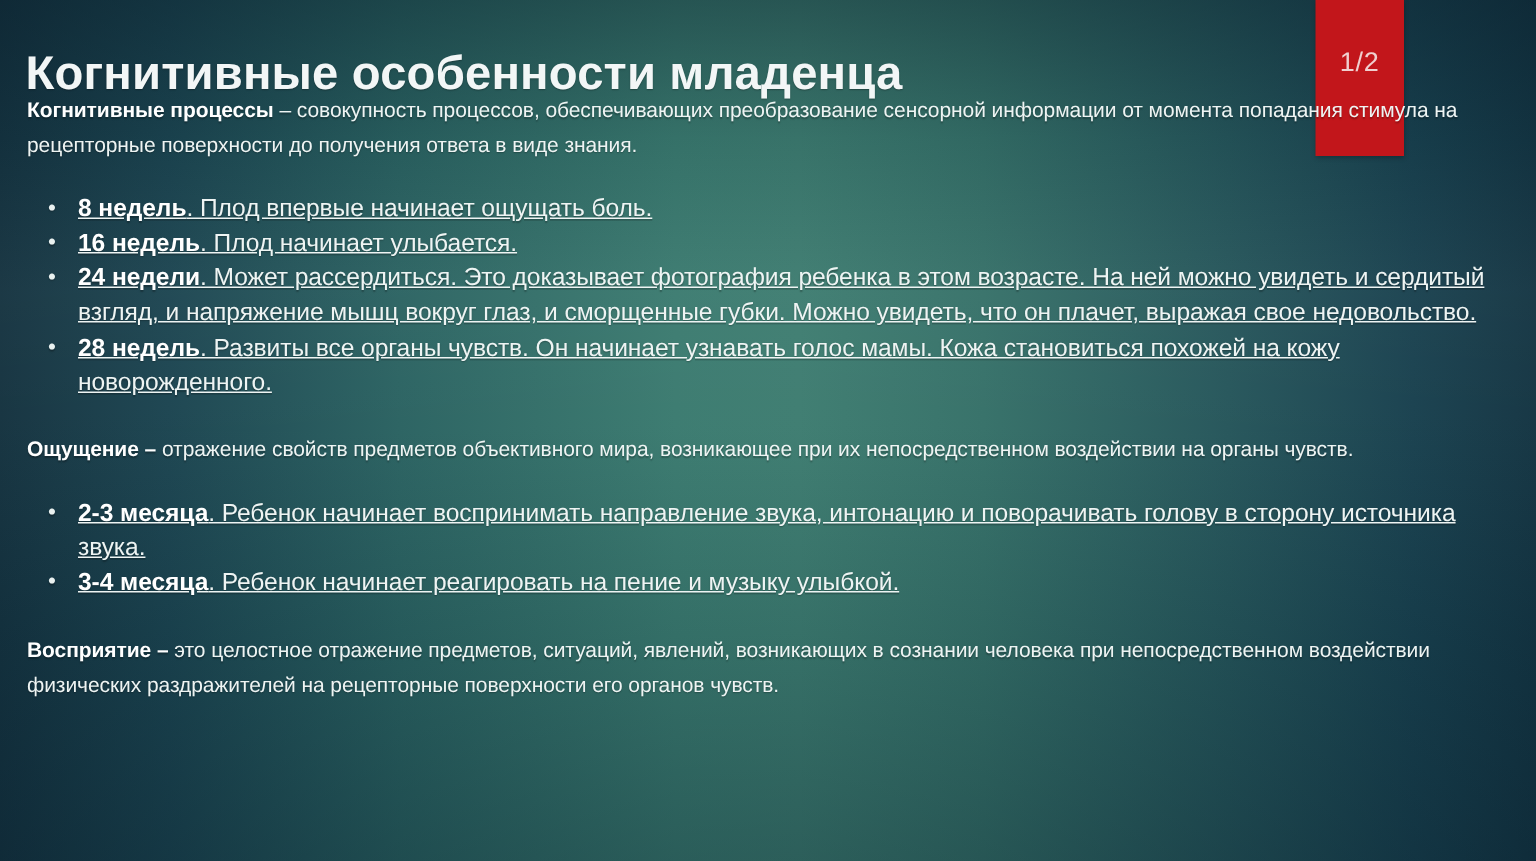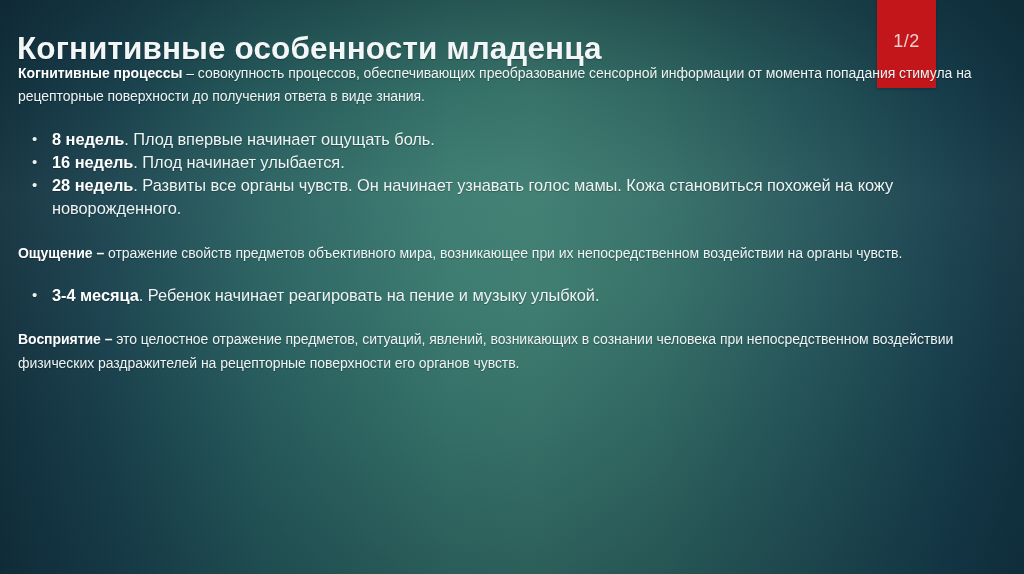--- a/index.html
+++ b/index.html
@@ -69,21 +69,21 @@
     text-shadow: 0 1px 1px rgba(0,0,0,0.30);
     white-space: nowrap;
   }
 
   
   #page-badge {
     position: absolute;
     left: 877px;
     top: 0;
     width: 59px;
-    height: 88px;
+    height: 104px;
     background: #c2161b;
     box-shadow: 0 1px 3px rgba(0,0,0,0.25);
   }
   #page-badge .label {
     position: absolute;
     left: 0;
     right: 0;
     top: 30px;
     text-align: center;
     font-size: 18px;
@@ -119,20 +119,21 @@
     padding: 0;
   }
   ul.bullets > li {
     position: relative;
     padding-left: 34px;
     font-size: 16.4px;
     line-height: 23.3px;
     color: #eef4f3;
     text-shadow: 0 1px 1px rgba(0,0,0,0.28);
     letter-spacing: -0.05px;
+    text-decoration: underline;
   }
   ul.bullets > li::before {
     content: "\2022";
     position: absolute;
     left: 14px;
     top: -1px;
     font-size: 15px;
     line-height: 23.3px;
     color: #e9f1f0;
   }
@@ -158,30 +159,32 @@
 
     <div id="body-content">
 
       <p class="para"><b>Когнитивные процессы</b><span> – совокупность процессов, обеспечивающих преобразование сенсорной информации от момента попадания стимула на рецепторные поверхности до получения ответа в виде знания.</span></p>
 
       <div class="block-gap-md"></div>
 
       <ul class="bullets">
         <li><b>8 недель</b><span>. Плод впервые начинает ощущать боль.</span></li>
         <li><b>16 недель</b><span>. Плод начинает улыбается.</span></li>
+        <li><b>24 недели</b><span>. Может рассердиться. Это доказывает фотография ребенка в этом возрасте. На ней можно увидеть и сердитый взгляд, и напряжение мышц вокруг глаз, и сморщенные губки. Можно увидеть, что он плачет, выражая свое недовольство.</span></li>
         <li><b>28 недель</b><span>. Развиты все органы чувств. Он начинает узнавать голос мамы. Кожа становиться похожей на кожу новорожденного.</span></li>
       </ul>
 
       <div class="block-gap-lg"></div>
 
       <p class="para"><b>Ощущение –</b><span> отражение свойств предметов объективного мира, возникающее при их непосредственном воздействии на органы чувств.</span></p>
 
       <div class="block-gap-md"></div>
 
       <ul class="bullets">
+        <li><b>2-3 месяца</b><span>. Ребенок начинает воспринимать направление звука, интонацию и поворачивать голову в сторону источника звука.</span></li>
         <li><b>3-4 месяца</b><span>. Ребенок начинает реагировать на пение и музыку улыбкой.</span></li>
       </ul>
 
       <div class="block-gap-lg"></div>
 
       <p class="para"><b>Восприятие –</b><span> это целостное отражение предметов, ситуаций, явлений, возникающих в сознании человека при непосредственном воздействии физических раздражителей на рецепторные поверхности его органов чувств.</span></p>
 
     </div>
   </div>
 </div>

